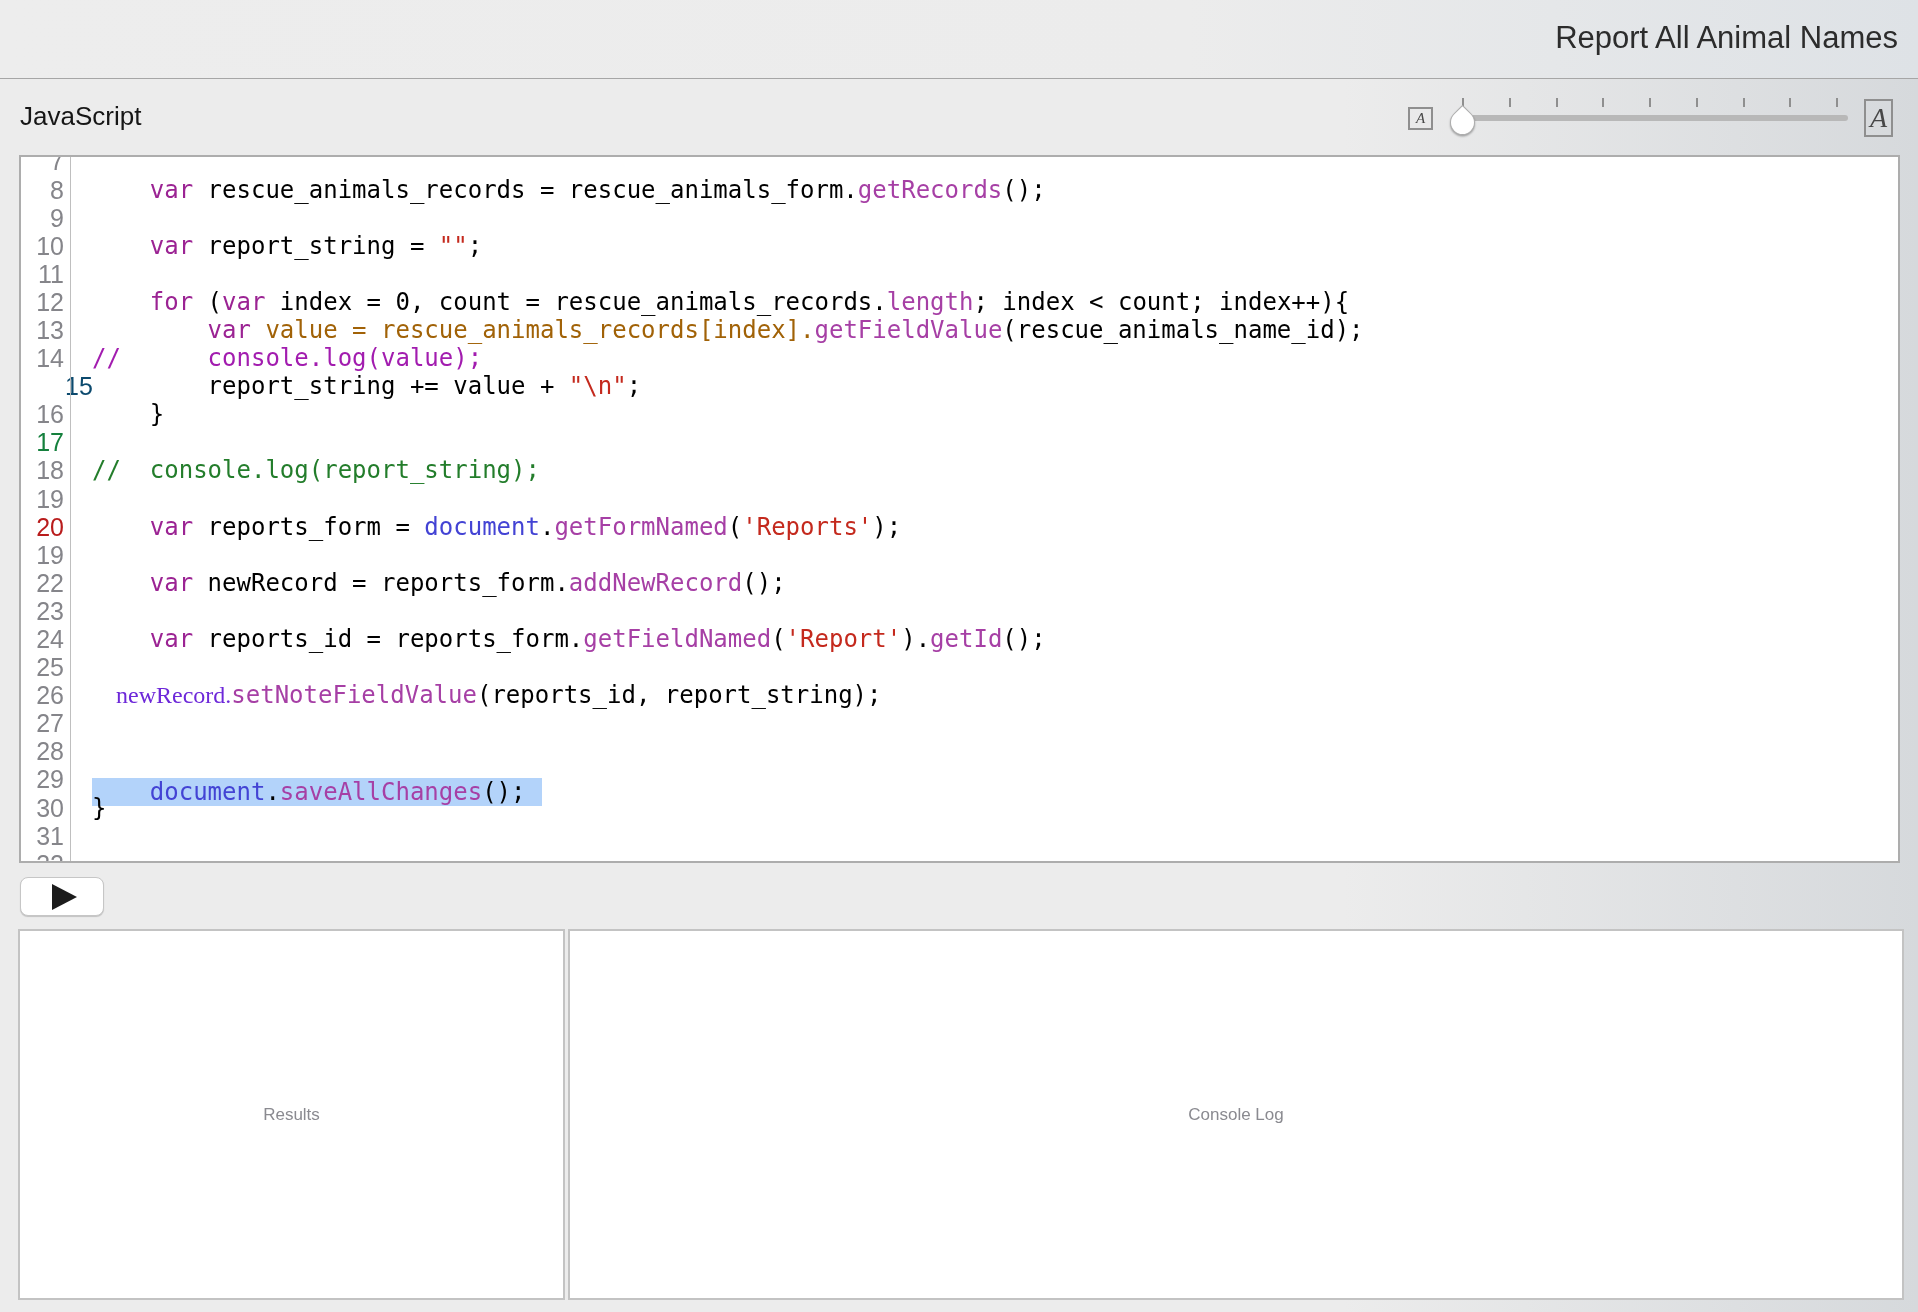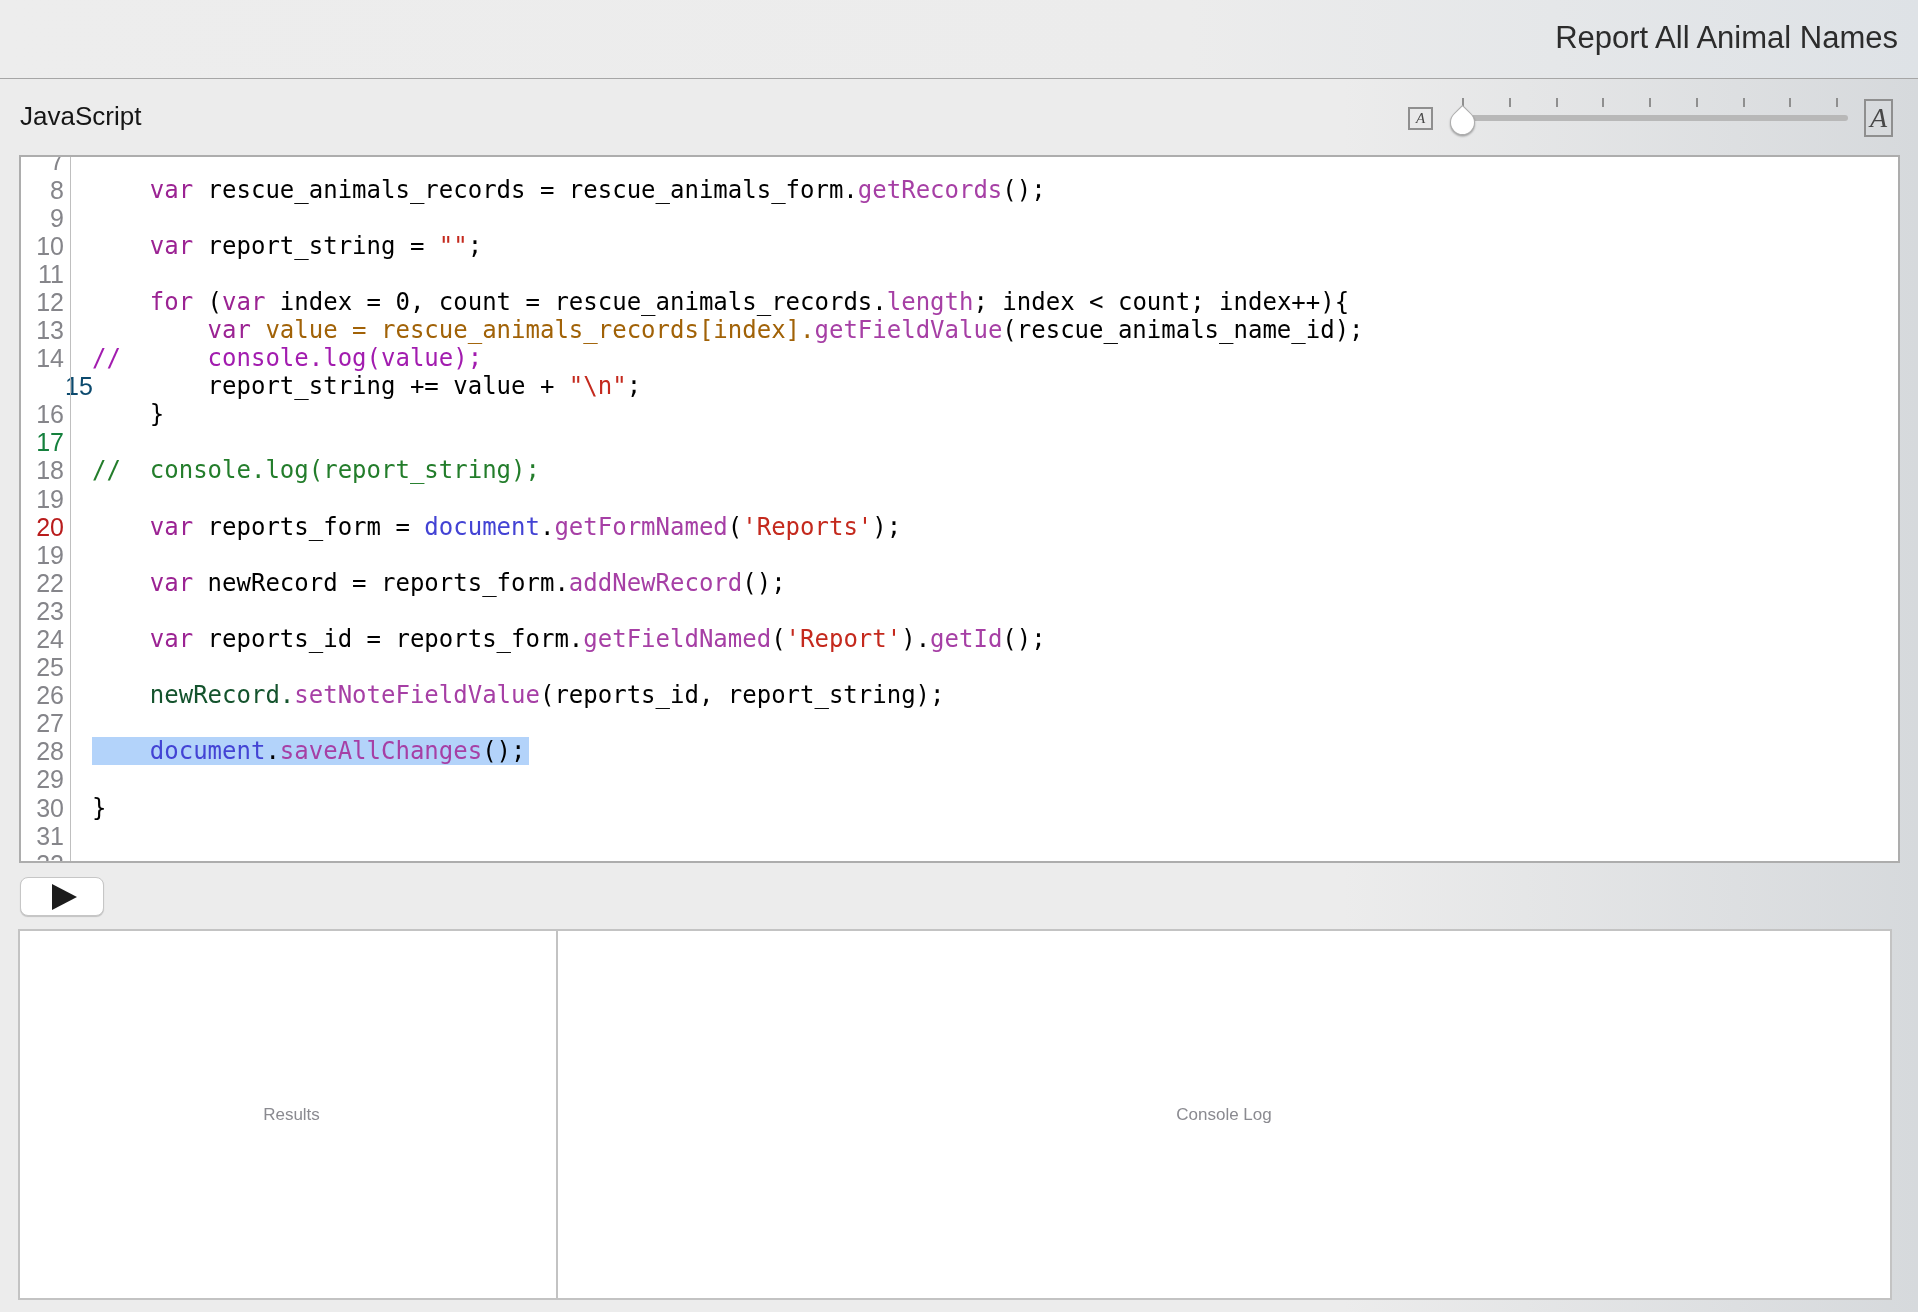--- a/index.html
+++ b/index.html
@@ -34,34 +34,34 @@
   
   .editor{position:absolute;left:19px;top:155px;width:1881px;height:708px;
     box-sizing:border-box;background:#FFFFFF;border:2px solid #ADADAD;overflow:hidden;}
   .gutter{position:absolute;left:0;top:-9.6px;width:43px;}
   .gutter .ln{height:28.1px;line-height:28.1px;text-align:right;
     font-size:25px;color:#85858A;}
   .gutter-sep{position:absolute;left:49px;top:0;bottom:0;width:1px;background:#BFBFBF;}
   .code{position:absolute;left:50px;top:-9.6px;right:0;}
   .code .code-line{height:28.1px;line-height:28.1px;padding-left:21px;
     font-family:"DejaVu Sans Mono",monospace;font-size:24px;white-space:pre;color:#000;}
-  .code .selection{display:inline-block;height:28.1px;padding-right:3px;}
+  .code .selection{display:inline-block;height:28.1px;padding-right:16px;margin-top:41px;}
   
   .run-btn{position:absolute;left:20px;top:877px;width:84px;height:39px;
     box-sizing:border-box;background:#FFFFFF;border:1px solid #C6C6C6;border-radius:8px;
     box-shadow:0 1px 1px rgba(0,0,0,0.18);display:flex;align-items:center;justify-content:center;
     cursor:pointer;}
   .play-icon{width:0;height:0;border-top:13px solid transparent;
     border-bottom:13px solid transparent;border-left:25px solid #1C1C1C;margin-left:4px;}
   
   .panel{position:absolute;top:929px;height:371px;box-sizing:border-box;
     background:#FFFFFF;border:2px solid #C3C3C3;
     display:flex;align-items:center;justify-content:center;}
   .panel.results{left:18px;width:547px;}
-  .panel.console{left:556px;width:1336px;}
+  .panel.console{left:568px;width:1336px;}
   .panel .placeholder{font-size:17px;color:#8A8A90;}
 </style>
 </head>
 <body>
 
 <div class="titlebar">
   <div class="page-title">Report All Animal Names</div>
 </div>
 
 <div class="toolbar">
@@ -129,21 +129,21 @@
       <div class="code-line"><span style="color: rgb(0, 0, 0);">    }</span></div>
       <div class="code-line"></div>
       <div class="code-line"><span style="color: rgb(35, 125, 43);">//  console.log(report_string);</span></div>
       <div class="code-line"></div>
       <div class="code-line"><span style="color: rgb(0, 0, 0);">    </span><span style="color: rgb(155, 35, 147);">var</span><span style="color: rgb(0, 0, 0);"> reports_form = </span><span style="color: rgb(67, 67, 212);">document</span><span style="color: rgb(0, 0, 0);">.</span><span style="color: rgb(166, 63, 165);">getFormNamed</span><span style="color: rgb(0, 0, 0);">(</span><span style="color: rgb(196, 41, 29);">'Reports'</span><span style="color: rgb(0, 0, 0);">);</span></div>
       <div class="code-line"></div>
       <div class="code-line"><span style="color: rgb(0, 0, 0);">    </span><span style="color: rgb(155, 35, 147);">var</span><span style="color: rgb(0, 0, 0);"> newRecord = reports_form.</span><span style="color: rgb(166, 63, 165);">addNewRecord</span><span style="color: rgb(0, 0, 0);">();</span></div>
       <div class="code-line"></div>
       <div class="code-line"><span style="color: rgb(0, 0, 0);">    </span><span style="color: rgb(155, 35, 147);">var</span><span style="color: rgb(0, 0, 0);"> reports_id = reports_form.</span><span style="color: rgb(166, 63, 165);">getFieldNamed</span><span style="color: rgb(0, 0, 0);">(</span><span style="color: rgb(196, 41, 29);">'Report'</span><span style="color: rgb(0, 0, 0);">).</span><span style="color: rgb(166, 63, 165);">getId</span><span style="color: rgb(0, 0, 0);">();</span></div>
       <div class="code-line"></div>
-      <div class="code-line"><span style="color: #14532d;">    newRecord.</span><span style="color: rgb(166, 63, 165);">setNoteFieldValue</span><span style="color: rgb(0, 0, 0);">(reports_id, report_string);</span></div>
+      <div class="code-line"><span style="color: #6d28d9; font-family: Liberation Serif, serif;">    newRecord.</span><span style="color: rgb(166, 63, 165);">setNoteFieldValue</span><span style="color: rgb(0, 0, 0);">(reports_id, report_string);</span></div>
       <div class="code-line"></div>
       <div class="code-line"><span class="selection" style="background: rgb(179, 211, 250);"><span style="color: rgb(0, 0, 0);">    </span><span style="color: rgb(67, 67, 212);">document</span><span style="color: rgb(0, 0, 0);">.</span><span style="color: rgb(166, 63, 165);">saveAllChanges</span><span style="color: rgb(0, 0, 0);">();</span></span></div>
       <div class="code-line"></div>
       <div class="code-line"><span style="color: rgb(0, 0, 0);">}</span></div>
       <div class="code-line"></div>
       <div class="code-line"></div>
     </div>
 </div>
 
 <div class="run-btn">

